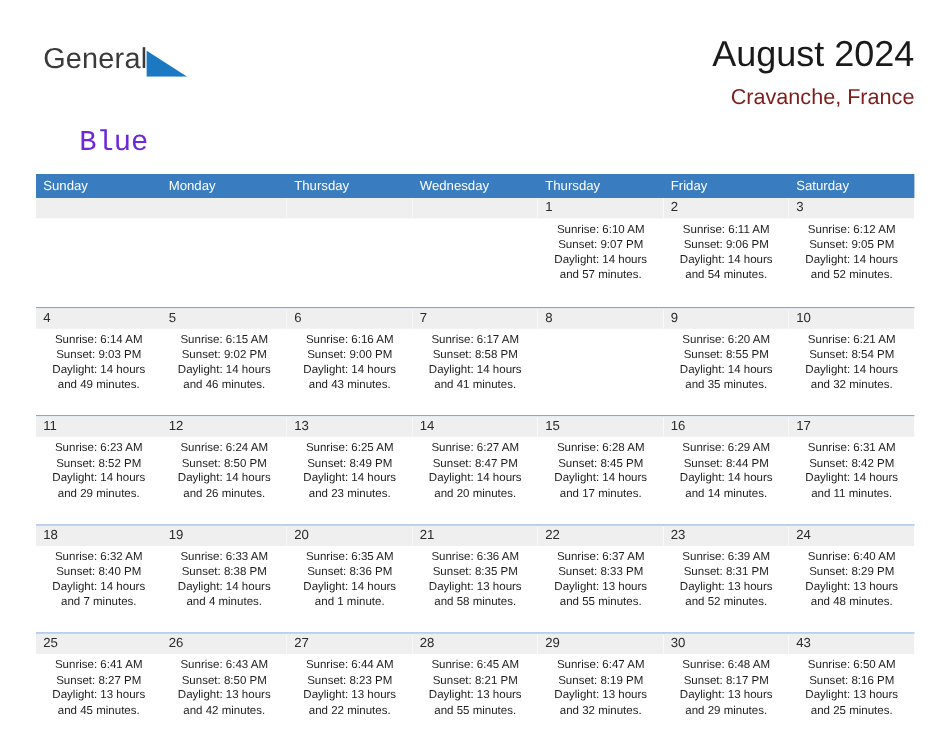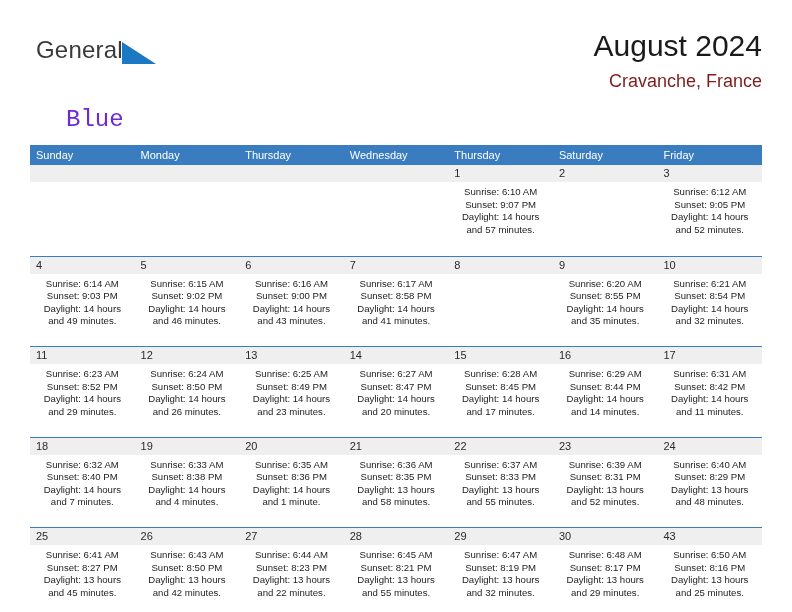--- a/index.html
+++ b/index.html
@@ -169,22 +169,22 @@
   </div>
 
   <div class="calendar">
 
     <div class="dow-row">
       <div class="dow">Sunday</div>
       <div class="dow">Monday</div>
       <div class="dow">Thursday</div>
       <div class="dow">Wednesday</div>
       <div class="dow">Thursday</div>
+      <div class="dow">Friday</div>
       <div class="dow">Saturday</div>
-      <div class="dow">Friday</div>
     </div>
 
     <div id="weeks-host">
         <div class="week">
           <div class="day empty">
             <div class="day-band">
               <div class="day-num"></div>
             </div>
           </div>
           <div class="day empty">
@@ -209,20 +209,25 @@
             <div class="day-body">
               <div>Sunrise: 6:10 AM</div>
               <div>Sunset: 9:07 PM</div>
               <div class="wrap">Daylight: 14 hours and 57 minutes.</div>
             </div>
           </div>
           <div class="day">
             <div class="day-band">
               <div class="day-num">2</div>
             </div>
+            <div class="day-body">
+              <div>Sunrise: 6:11 AM</div>
+              <div>Sunset: 9:06 PM</div>
+              <div class="wrap">Daylight: 14 hours and 54 minutes.</div>
+            </div>
           </div>
           <div class="day">
             <div class="day-band">
               <div class="day-num">3</div>
             </div>
             <div class="day-body">
               <div>Sunrise: 6:12 AM</div>
               <div>Sunset: 9:05 PM</div>
               <div class="wrap">Daylight: 14 hours and 52 minutes.</div>
             </div>

